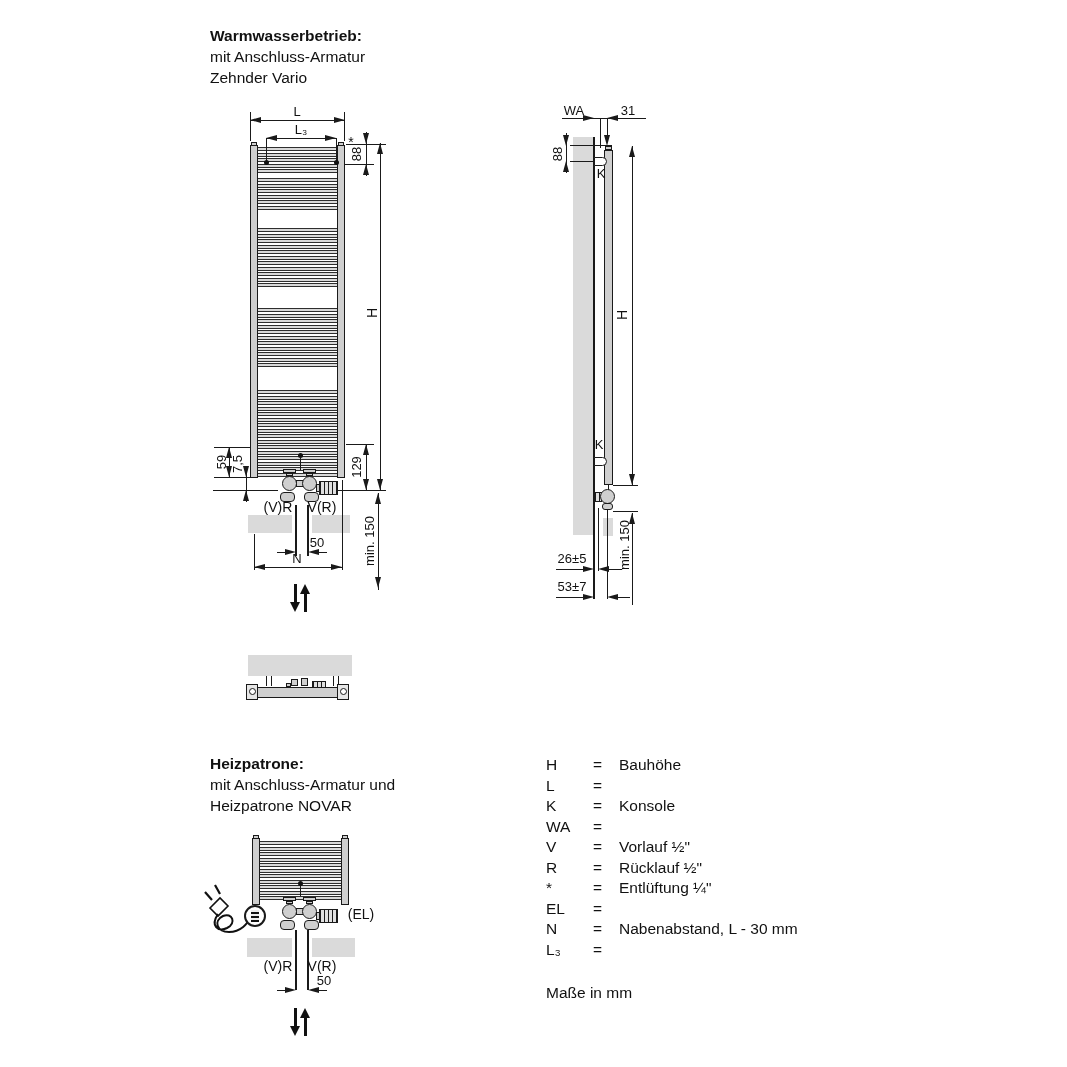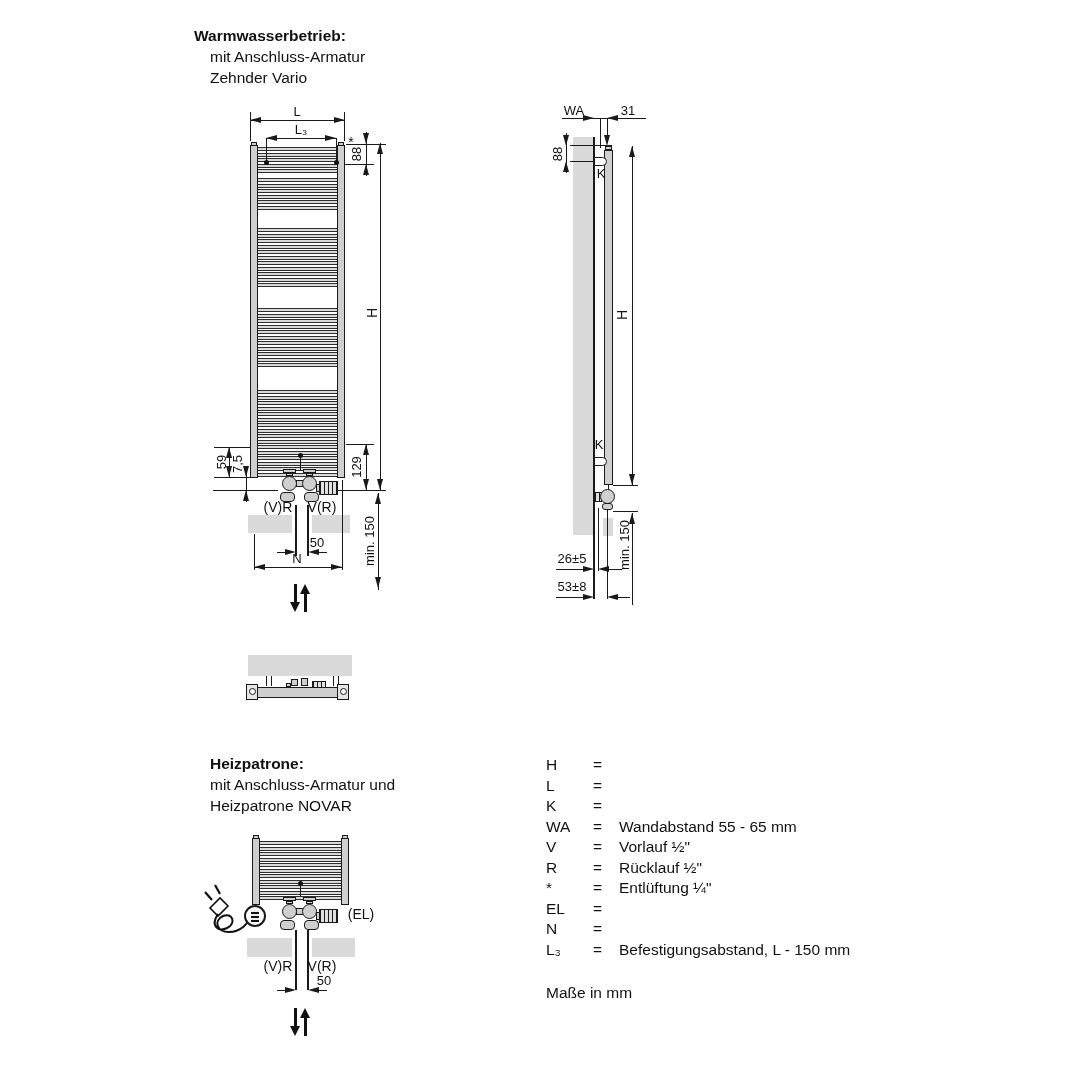--- a/index.html
+++ b/index.html
@@ -28,21 +28,21 @@
         border-top:1px solid #2e2e2e;border-bottom:1px solid #2e2e2e}
   .legend-row{display:flex;height:20.5px;align-items:center;font-size:15.5px}
   .legend-sym{width:47px}.legend-eq{width:26px}.legend-desc{flex:1}
 </style>
 </head>
 <body>
 
 <div class="canvas">
 
   <div>
-    <div class="txt bold" style="left:194px;top:26px">Warmwasserbetrieb:</div>
+    <div class="txt bold" style="left:210px;top:26px">Warmwasserbetrieb:</div>
     <div class="txt" style="left:210px;top:47px">mit Anschluss-Armatur</div>
     <div class="txt" style="left:210px;top:68px">Zehnder Vario</div>
   </div>
 
   <div>
 
     <div class="vl" style="left:250px;top:112px;height:29px"></div>
     <div class="vl" style="left:344px;top:112px;height:29px"></div>
     <div class="hl" style="left:250px;top:120px;width:95px"></div>
     <div class="ar l" style="left:250px;top:116.5px"></div>
@@ -255,21 +255,21 @@
     <div class="ar u" style="left:628.5px;top:513px"></div>
     <div class="rotlab" style="left:624px;top:545px">min. 150</div>
 
     <div class="vl" style="left:598px;top:508px;height:63px"></div>
     <div class="vl" style="left:607px;top:510px;height:89px"></div>
     <div class="clab" style="left:572px;top:558px">26±5</div>
     <div class="hl" style="left:556px;top:569px;width:28px"></div>
     <div class="ar r" style="left:583px;top:565.5px"></div>
     <div class="ar l" style="left:598px;top:565.5px"></div>
     <div class="hl" style="left:608px;top:569px;width:14px"></div>
-    <div class="clab" style="left:572px;top:586px">53±8</div>
+    <div class="clab" style="left:572px;top:586px">53±7</div>
     <div class="hl" style="left:556px;top:597px;width:28px"></div>
     <div class="ar r" style="left:583px;top:593.5px"></div>
     <div class="ar l" style="left:607px;top:593.5px"></div>
     <div class="hl" style="left:617px;top:597px;width:13px"></div>
   </div>
 
   <div>
     <div class="txt bold" style="left:210px;top:754px">Heizpatrone:</div>
     <div class="txt" style="left:210px;top:775px">mit Anschluss-Armatur und</div>
     <div class="txt" style="left:210px;top:796px">Heizpatrone NOVAR</div>
@@ -335,33 +335,34 @@
     <div style="position:absolute;left:293.5px;top:1008px;width:3px;height:20px;background:#111"></div>
     <div class="ar bd" style="left:290px;top:1026px"></div>
     <div style="position:absolute;left:303.5px;top:1017px;width:3px;height:19px;background:#111"></div>
     <div class="ar bu" style="left:300px;top:1008px"></div>
   </div>
 
   <div id="legend-rows" style="position:absolute;left:546px;top:755px;width:380px">
       <div class="legend-row">
         <span class="legend-sym">H</span>
         <span class="legend-eq">=</span>
+        <span class="legend-desc">Bauhöhe</span>
       </div>
       <div class="legend-row">
         <span class="legend-sym">L</span>
         <span class="legend-eq">=</span>
       </div>
       <div class="legend-row">
         <span class="legend-sym">K</span>
         <span class="legend-eq">=</span>
+        <span class="legend-desc">Konsole</span>
       </div>
       <div class="legend-row">
         <span class="legend-sym">WA</span>
         <span class="legend-eq">=</span>
-        <span class="legend-desc">Wandabstand 55 - 65 mm</span>
       </div>
       <div class="legend-row">
         <span class="legend-sym">V</span>
         <span class="legend-eq">=</span>
         <span class="legend-desc">Vorlauf ½"</span>
       </div>
       <div class="legend-row">
         <span class="legend-sym">R</span>
         <span class="legend-eq">=</span>
         <span class="legend-desc">Rücklauf ½"</span>
@@ -371,22 +372,22 @@
         <span class="legend-eq">=</span>
         <span class="legend-desc">Entlüftung ¼"</span>
       </div>
       <div class="legend-row">
         <span class="legend-sym">EL</span>
         <span class="legend-eq">=</span>
       </div>
       <div class="legend-row">
         <span class="legend-sym">N</span>
         <span class="legend-eq">=</span>
+        <span class="legend-desc">Nabenabstand, L - 30 mm</span>
       </div>
       <div class="legend-row">
         <span class="legend-sym">L₃</span>
         <span class="legend-eq">=</span>
-        <span class="legend-desc">Befestigungsabstand, L - 150 mm</span>
       </div>
     </div>
   <div class="txt" style="left:546px;top:983px">Maße in mm</div>
 
 </div>
 
 </body></html>

